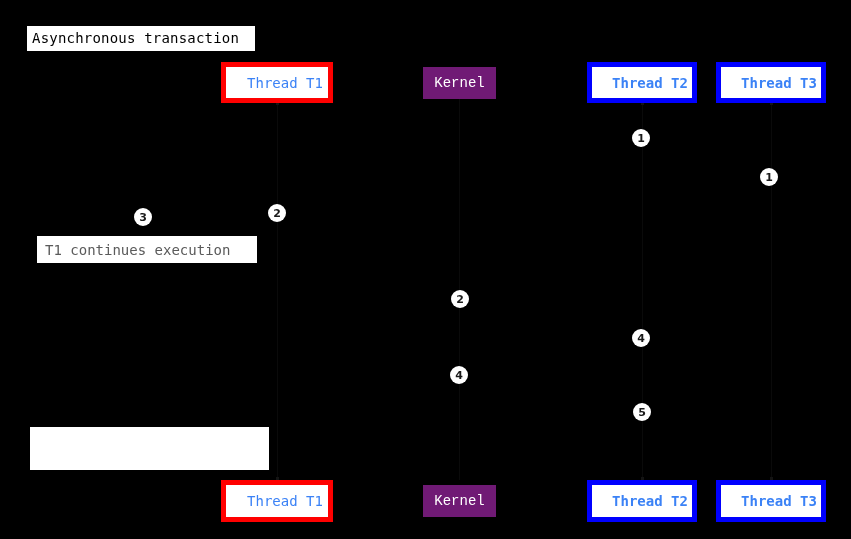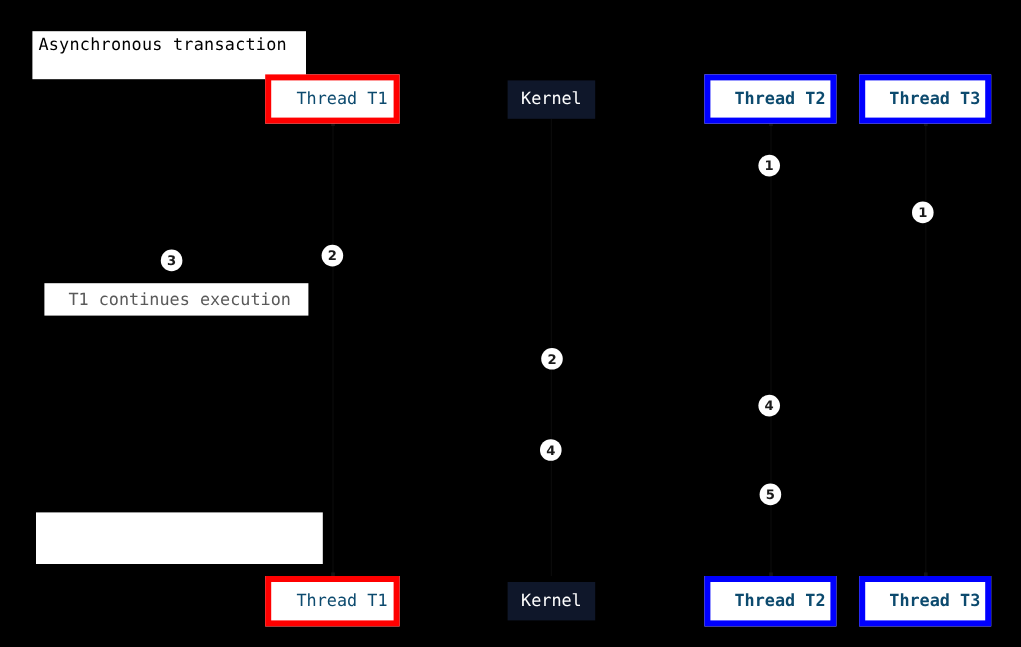--- a/index.html
+++ b/index.html
@@ -15,21 +15,21 @@
     overflow: hidden;
     font-family: "DejaVu Sans Mono", "Liberation Mono", monospace;
   }
 
   
   .title-box {
     position: absolute;
     left: 27px;
     top: 26px;
     width: 228px;
-    height: 40px;
+    height: 25px;
     background: #ffffff;
     color: #000000;
     font-size: 14px;
     line-height: 24px;
     letter-spacing: 0.2px;
     white-space: nowrap;
     padding: 0 5px;
     box-sizing: border-box;
   }
 
@@ -38,30 +38,31 @@
     position: absolute;
     box-sizing: border-box;
     display: flex;
     align-items: center;
     justify-content: center;
     font-size: 14px;
     white-space: nowrap;
   }
   .lifeline-box.framed {
     background: #ffffff;
-    color: #0c4a6e;
+    color: #3b82f6;
     border-style: solid;
     padding-left: 16px;
   }
   .lifeline-box.red   { border-color: #ff0000; border-width: 5px; }
   .lifeline-box.blue  { border-color: #0000ff; border-width: 5px; font-weight: bold; }
   .lifeline-box.solid-blue {
-    background: #0f172a;
+    background: #701a75;
     color: #ffffff;
     border: 0;
+    font-family: Liberation Mono, monospace;
   }
 
   
   .lifeline-stem {
     position: absolute;
     width: 1px;
     background: #0a0a0a;
   }
   .stem-tick {
     position: absolute;
@@ -87,21 +88,21 @@
   }
 
   
   .note-box {
     position: absolute;
     background: #ffffff;
     color: #5a5a5a;
     font-size: 14px;
     display: flex;
     align-items: center;
-    padding: 0 20px;
+    padding: 0 8px;
     box-sizing: border-box;
     white-space: nowrap;
   }
   .note-box.empty { background: #ffffff; }
 </style>
 </head>
 <body>
 
 <div id="canvas">
 

